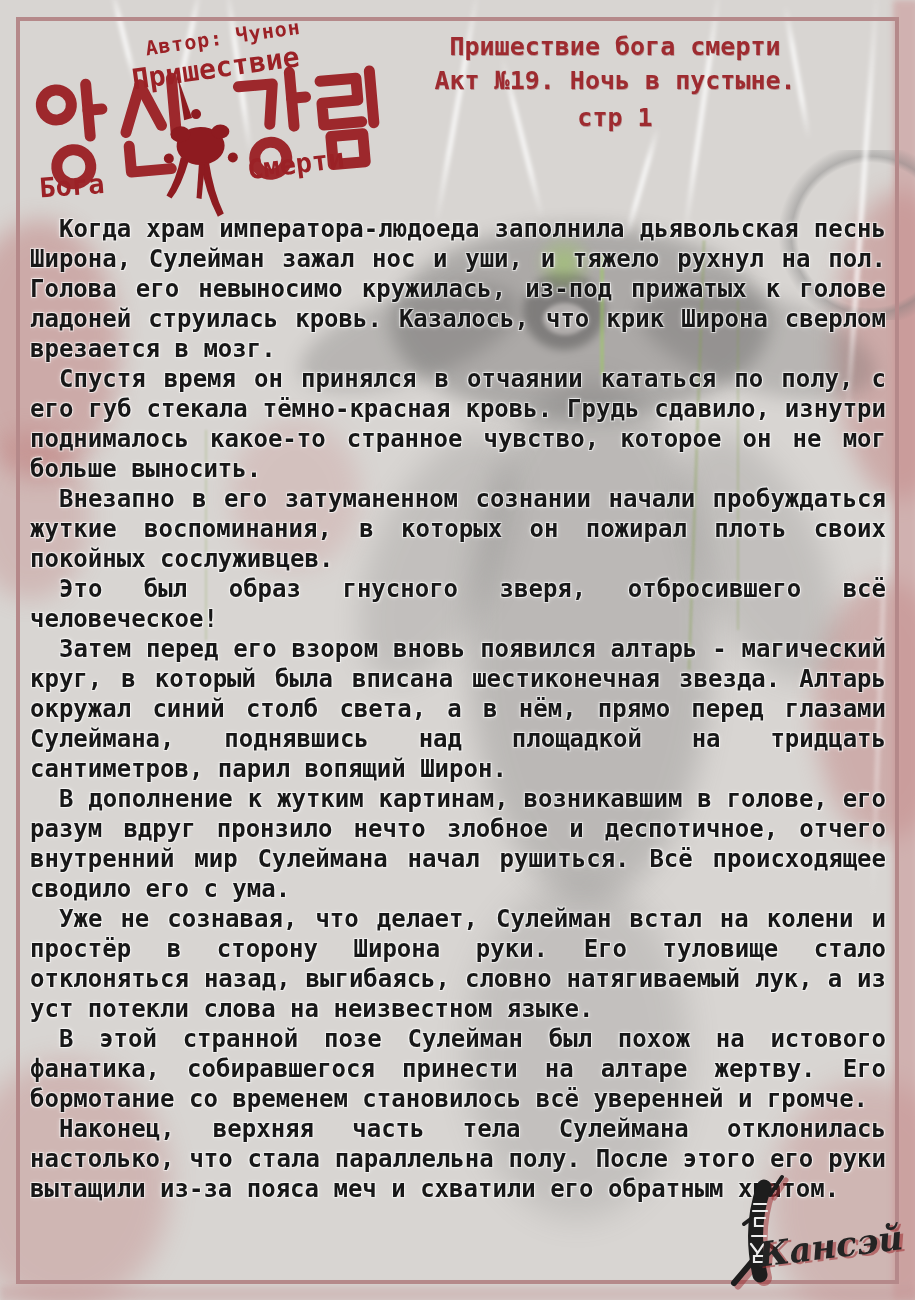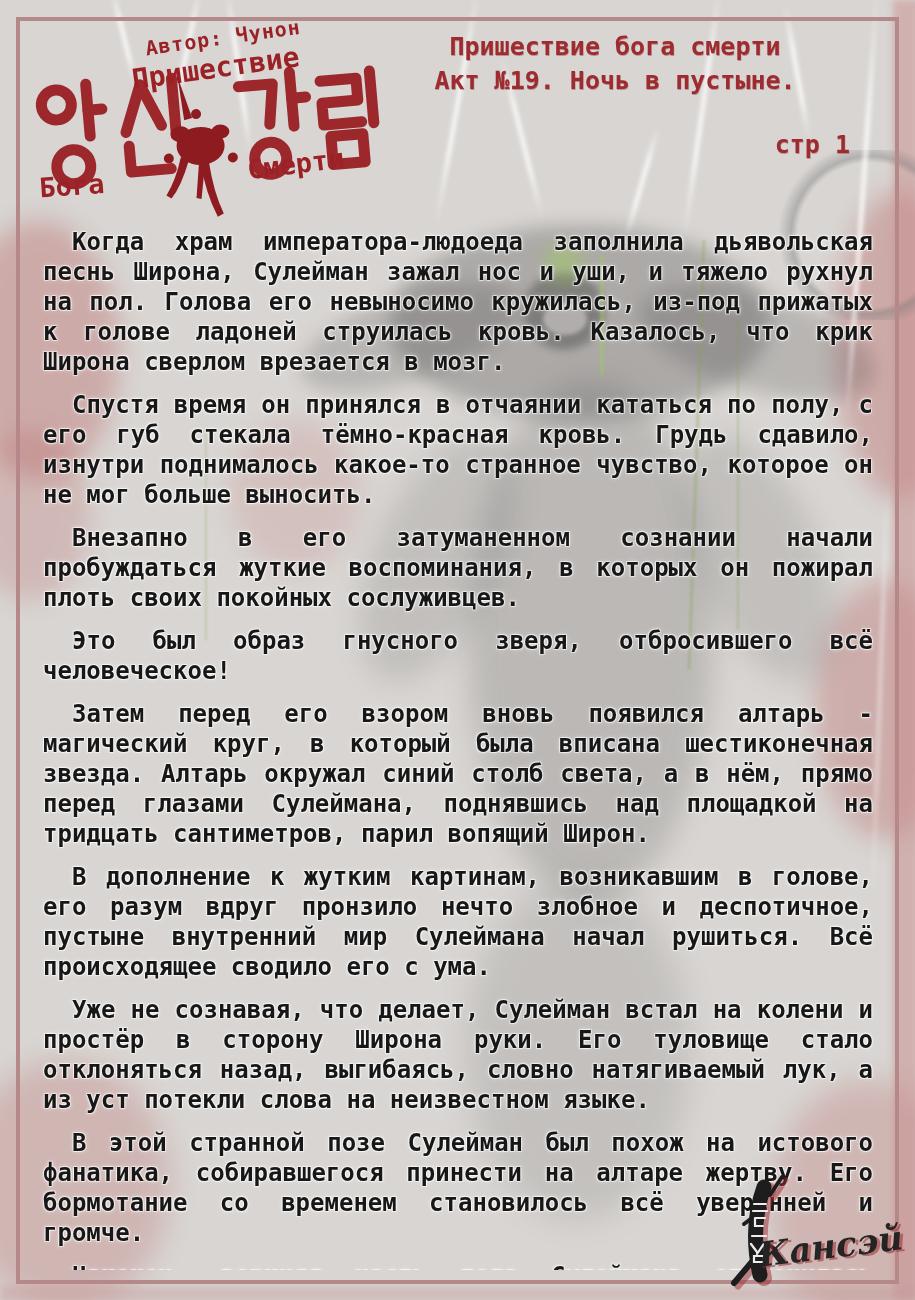--- a/index.html
+++ b/index.html
@@ -23,31 +23,31 @@
   .logo-ru-top{position:absolute;left:104px;top:30px;font-size:28px;font-weight:700;transform:rotate(-7deg);white-space:nowrap;}
   .logo-hangul{position:absolute;left:0px;top:52px;overflow:visible;}
   .logo-ru-bl{position:absolute;left:10px;top:146px;font-size:27px;font-weight:700;transform:rotate(-3deg);}
   .logo-ru-br{position:absolute;left:218px;top:128px;font-size:27px;font-weight:700;transform:rotate(-6deg);}
   
   .titleblock{
     position:absolute;left:380px;top:30px;width:470px;z-index:2;
     text-align:center;color:#9e2b30;font-weight:700;font-size:25px;line-height:34px;
     text-shadow:.5px .5px 0 rgba(122,24,28,.35);
   }
-  .page-label{margin-top:30px;text-align:right;}
+  .page-label{margin-top:3px;}
   
   .body-text{
     position:absolute;left:30px;top:214px;width:856px;height:1056px;overflow:hidden;z-index:2;
     font-size:24px;line-height:30px;font-weight:700;color:#171717;
     text-align:justify;
     text-shadow:-1px -1px 0 rgba(255,255,255,.45),1px -1px 0 rgba(255,255,255,.45),
                 -1px 1px 0 rgba(255,255,255,.45),1px 1px 0 rgba(255,255,255,.45),
                 0 0 5px rgba(255,255,255,.65);
   }
-  .body-text p{margin:13px;text-indent:29px;}
+  .body-text p{margin:0;text-indent:29px;}
   
   .signature{position:absolute;right:6px;bottom:4px;width:185px;height:118px;z-index:4;}
   .signature svg{position:absolute;left:0;top:0;overflow:visible;}
   .sig-name{
     position:absolute;left:34px;top:48px;
     font-family:"DejaVu Serif","Liberation Serif",serif;
     font-style:italic;font-weight:700;font-size:34px;color:#242424;
     transform:rotate(-7deg);white-space:nowrap;
     text-shadow:3px 2px 0 rgba(158,43,48,.55);
   }
@@ -156,21 +156,21 @@
     <div>Акт №19. Ночь в пустыне.</div>
     <div class="page-label">стр 1</div>
   </div>
 
   <div class="body-text">
     <p>Когда храм императора-людоеда заполнила дьявольская песнь Широна, Сулейман зажал нос и уши, и тяжело рухнул на пол. Голова его невыносимо кружилась, из-под прижатых к голове ладоней струилась кровь. Казалось, что крик Широна сверлом врезается в мозг.</p>
     <p>Спустя время он принялся в отчаянии кататься по полу, с его губ стекала тёмно-красная кровь. Грудь сдавило, изнутри поднималось какое-то странное чувство, которое он не мог больше выносить.</p>
     <p>Внезапно в его затуманенном сознании начали пробуждаться жуткие воспоминания, в которых он пожирал плоть своих покойных сослуживцев.</p>
     <p>Это был образ гнусного зверя, отбросившего всё человеческое!</p>
     <p>Затем перед его взором вновь появился алтарь - магический круг, в который была вписана шестиконечная звезда. Алтарь окружал синий столб света, а в нём, прямо перед глазами Сулеймана, поднявшись над площадкой на тридцать сантиметров, парил вопящий Широн.</p>
-    <p>В дополнение к жутким картинам, возникавшим в голове, его разум вдруг пронзило нечто злобное и деспотичное, пустыне внутренний мир Сулеймана начал рушиться. Всё происходящее сводило его с ума.</p>
+    <p>В дополнение к жутким картинам, возникавшим в голове, его разум вдруг пронзило нечто злобное и деспотичное, отчего внутренний мир Сулеймана начал рушиться. Всё происходящее сводило его с ума.</p>
     <p>Уже не сознавая, что делает, Сулейман встал на колени и простёр в сторону Широна руки. Его туловище стало отклоняться назад, выгибаясь, словно натягиваемый лук, а из уст потекли слова на неизвестном языке.</p>
     <p>В этой странной позе Сулейман был похож на истового фанатика, собиравшегося принести на алтаре жертву. Его бормотание со временем становилось всё уверенней и громче.</p>
     <p>Наконец, верхняя часть тела Сулеймана отклонилась настолько, что стала параллельна полу. После этого его руки вытащили из-за пояса меч и схватили его обратным хватом.</p>
   </div>
 
   <div class="signature">
     <svg width="185" height="118" viewBox="0 0 185 118" aria-label="完成">
 
       <g stroke="rgba(158,43,48,.5)" fill="none" stroke-linecap="round">
         <path d="M44,12 C36,34 32,64 40,100" stroke-width="16"></path>

